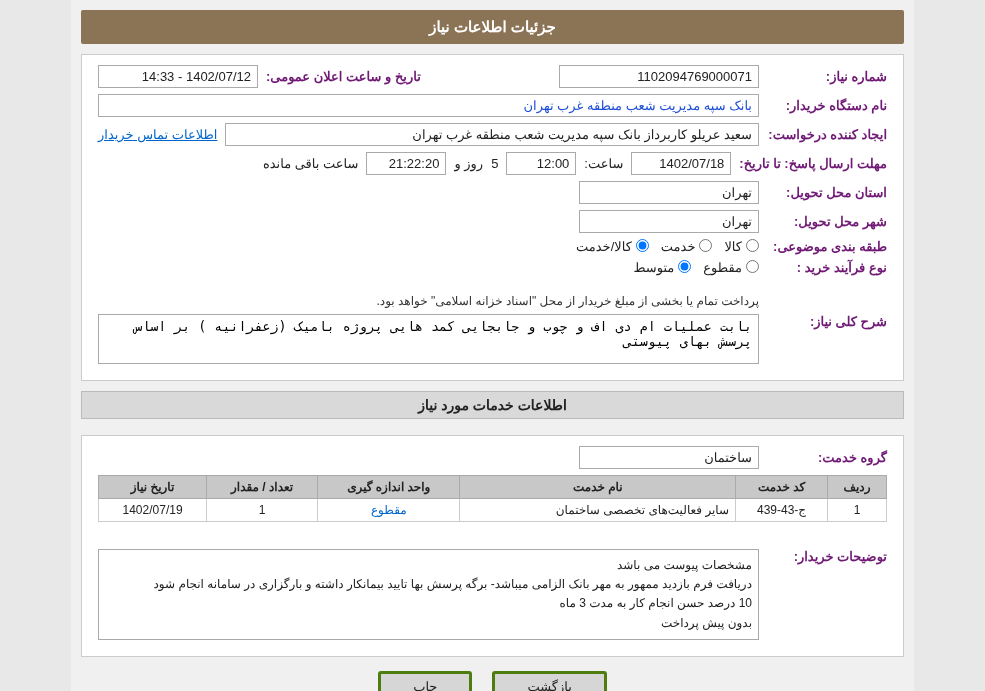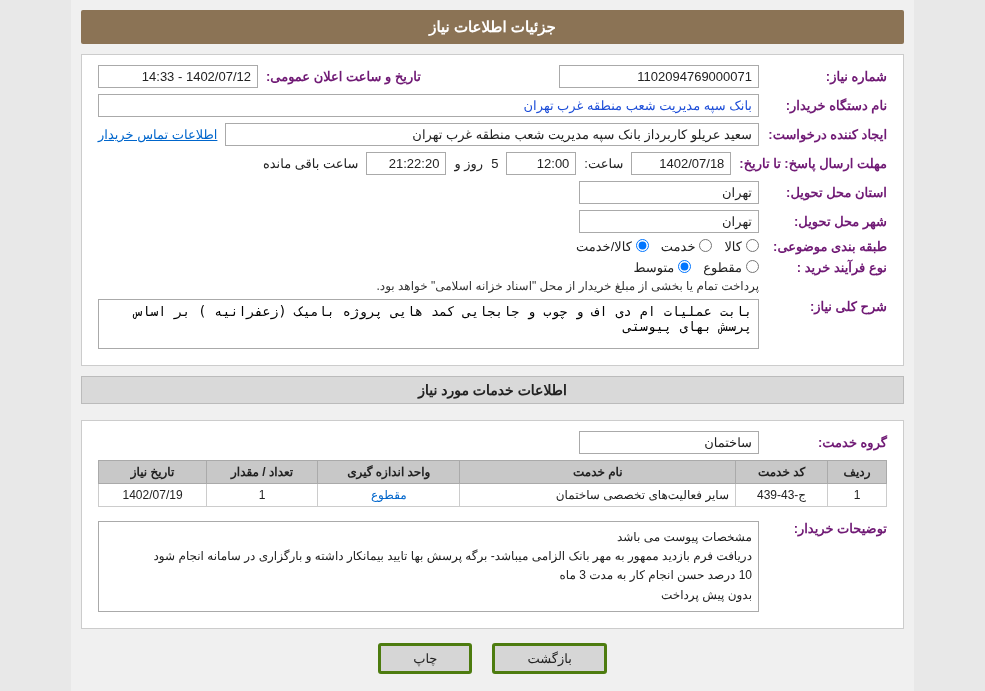--- a/index.html
+++ b/index.html
@@ -80,20 +80,21 @@
       gap: 12px;
     }
     .radio-item {
       display: flex;
       align-items: flex-start;
       gap: 4px;
     }
     .process-note {
       color: #333;
       font-size: 12px;
+      margin-top: 15px;
     }
     .textarea-box {
       border: 1px solid #aaa;
       background: #fff;
       padding: 4px 6px;
       width: 100%;
       min-height: 50px;
       resize: none;
     }
     .table-section {
@@ -269,21 +270,21 @@
             <td>ج-43-439</td>
             <td class="service-name">سایر فعالیت‌های تخصصی ساختمان</td>
             <td style="color:#0066cc;">مقطوع</td>
             <td>1</td>
             <td>1402/07/19</td>
           </tr>
         </tbody>
       </table>
     </div>
 
-    <div class="form-row" style="align-items:flex-start;margin-top:14px;">
+    <div class="form-row" style="align-items:flex-start;margin-top:27px;">
       <span class="label">توضیحات خریدار:</span>
       <div class="notes-box" style="flex:1;">
         <div>مشخصات پیوست می باشد</div>
         <div>دریافت فرم بازدید ممهور به مهر بانک الزامی میباشد- برگه پرسش بها تایید بیمانکار داشته و بارگزاری در سامانه انجام شود</div>
         <div>10 درصد حسن انجام کار به مدت 3 ماه</div>
         <div>بدون پیش پرداخت</div>
       </div>
     </div>
   </div>
 

